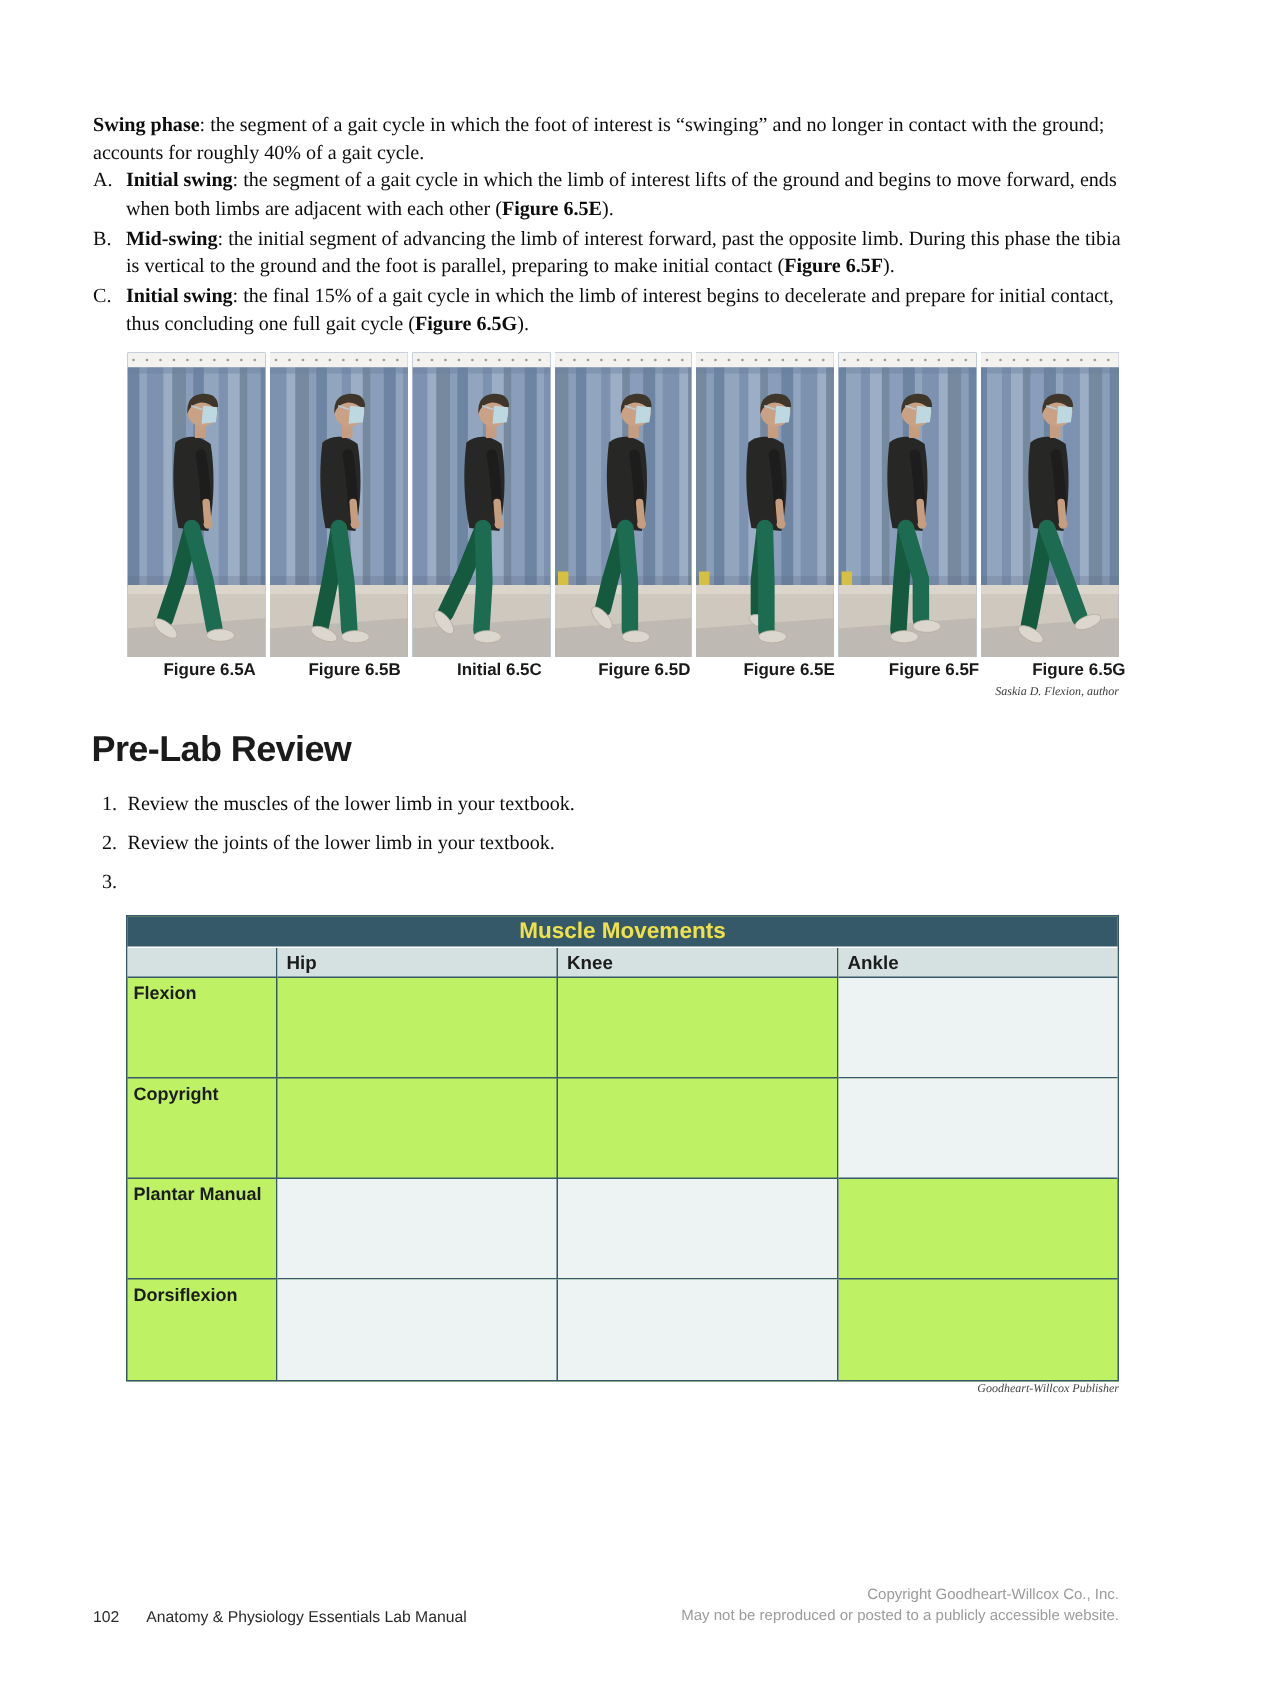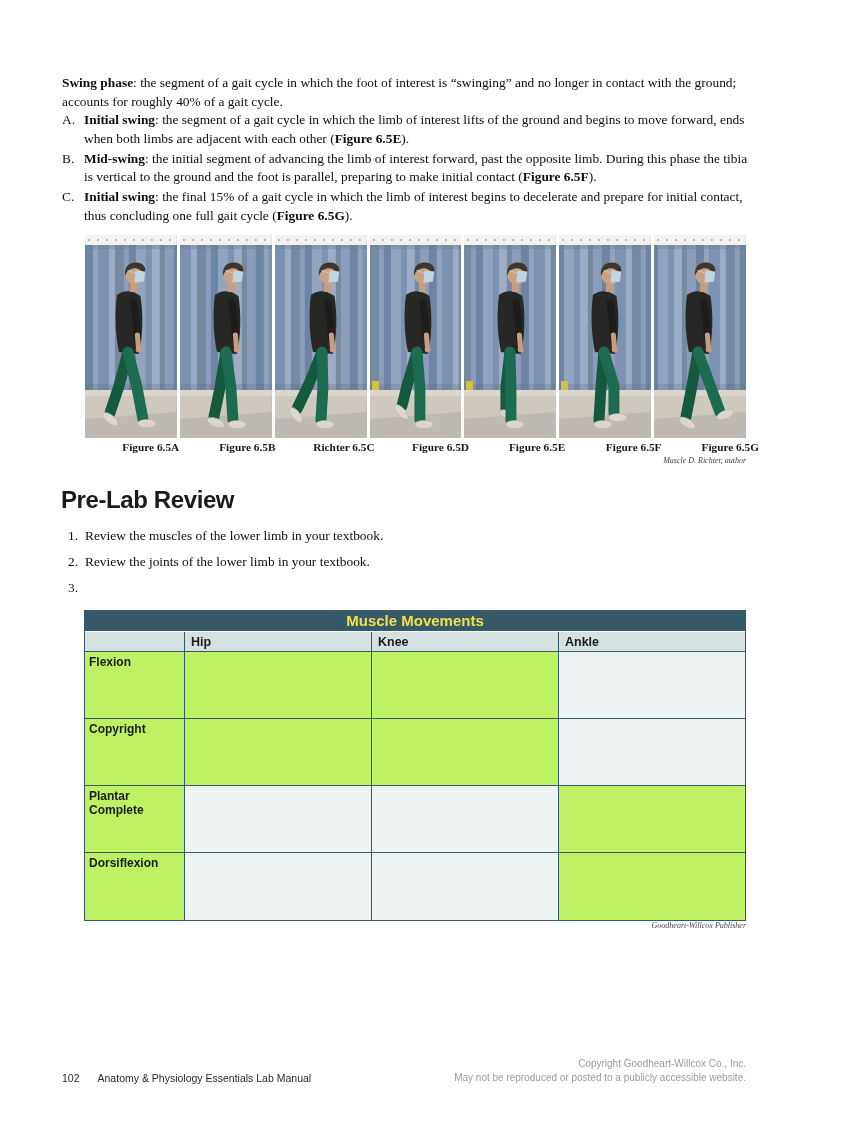--- a/index.html
+++ b/index.html
@@ -12,22 +12,22 @@
   .abc-list{position:absolute;left:62px;top:111px;width:688px;font-size:13.4px;line-height:18.5px;}
   .abc-item{display:flex;margin-bottom:1.5px;}
   .abc-marker{width:22px;flex:none;}
   .abc-text{flex:1;}
 
   
   .photo-strip{position:absolute;left:85px;top:235px;width:661px;height:203px;display:flex;gap:3px;}
   .photo{flex:1 1 0;height:203px;overflow:hidden;background:#8095b3;}
   .photo svg{display:block;width:100%;height:100%;}
 
-  .caption-row{position:absolute;left:110px;top:441px;width:661px;display:flex;gap:15px;
-       font-family:Liberation Serif, serif;font-weight:bold;font-size:11.3px;color:#191919;}
+  .caption-row{position:absolute;left:99px;top:441px;width:661px;display:flex;gap:15px;
+       font-family:Liberation Sans, sans-serif;font-weight:bold;font-size:11.3px;color:#191919;}
   .caption{flex:1 1 0;text-align:center;}
   .photo-credit{position:absolute;right:103px;top:456px;font-family:"Liberation Serif", serif;
        font-style:italic;font-size:8px;color:#3c3c3c;}
 
   
   .prelab-title{position:absolute;left:61px;top:486px;margin:0;
        font-family:"Liberation Sans", sans-serif;font-weight:900;font-size:24px;
        letter-spacing:-0.4px;color:#1b1b1b;}
   .prelab-list{position:absolute;left:62px;top:527px;width:686px;font-size:13.4px;line-height:17.5px;}
   .prelab-item{display:flex;margin-bottom:8.5px;}
@@ -465,28 +465,28 @@
   <polygon points="53.5,35.5 63.2,36.5 62,46.5 52.5,47.5" fill="#bed8e2"></polygon>
   <line x1="53" y1="38" x2="45.5" y2="35.5" stroke="#b9cdd6" stroke-width="1"></line>
     </g>
         </svg>
       </div>
     </div>
 
   <div class="caption-row" id="caption-row">
       <div class="caption">Figure 6.5A</div>
       <div class="caption">Figure 6.5B</div>
-      <div class="caption">Richter 6.5C</div>
+      <div class="caption">Initial 6.5C</div>
       <div class="caption">Figure 6.5D</div>
       <div class="caption">Figure 6.5E</div>
       <div class="caption">Figure 6.5F</div>
       <div class="caption">Figure 6.5G</div>
     </div>
 
-  <div class="photo-credit">Muscle D. Richter, author</div>
+  <div class="photo-credit">Saskia D. Flexion, author</div>
 
   <h1 class="prelab-title">Pre-Lab Review</h1>
 
   <div class="prelab-list" id="prelab-list">
       <div class="prelab-item">
         <span class="prelab-num">1.</span>
         <span>Review the muscles of the lower limb in your textbook.</span>
       </div>
       <div class="prelab-item">
         <span class="prelab-num">2.</span>
@@ -505,21 +505,21 @@
         <div class="t-h">Knee</div>
         <div class="t-h last">Ankle</div>
         <div class="t-c t-label">Flexion</div>
         <div class="t-c"></div>
         <div class="t-c"></div>
         <div class="t-c shaded last"></div>
         <div class="t-c t-label">Copyright</div>
         <div class="t-c"></div>
         <div class="t-c"></div>
         <div class="t-c shaded last"></div>
-        <div class="t-c t-label">Plantar Complete</div>
+        <div class="t-c t-label">Plantar Manual</div>
         <div class="t-c shaded"></div>
         <div class="t-c shaded"></div>
         <div class="t-c last"></div>
         <div class="t-c t-label bot">Dorsiflexion</div>
         <div class="t-c shaded bot"></div>
         <div class="t-c shaded bot"></div>
         <div class="t-c last bot"></div>
       </div>
     </div>
 

